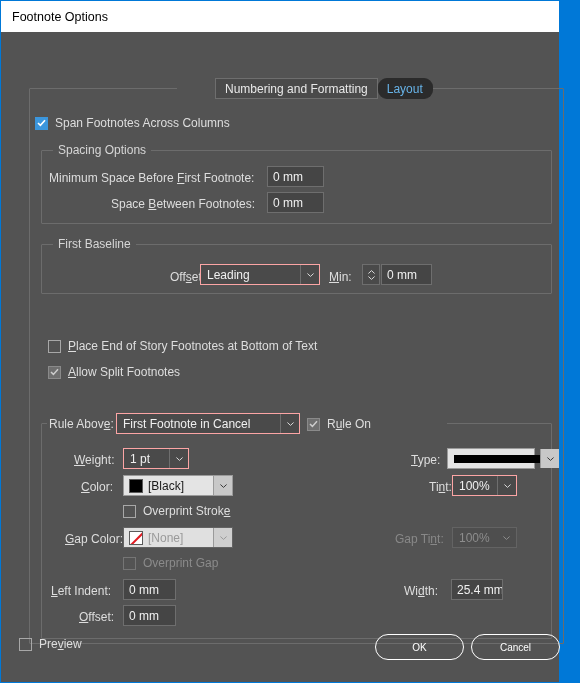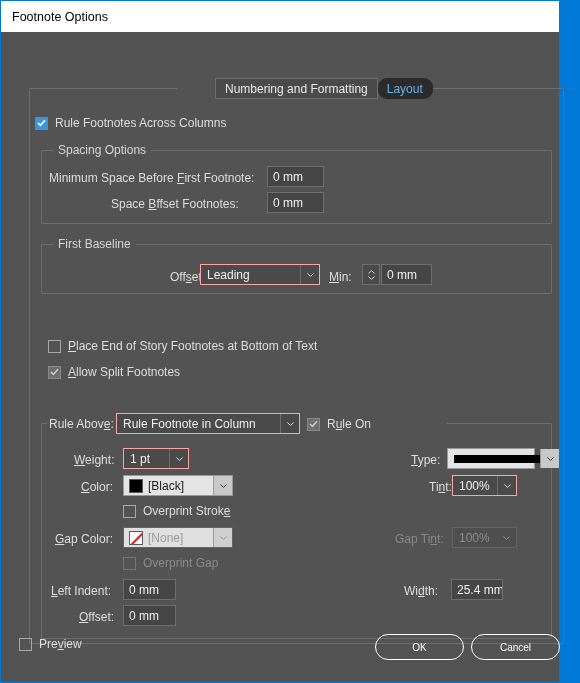--- a/index.html
+++ b/index.html
@@ -149,34 +149,34 @@
         <span>Layout</span>
       </div>
     </div>
 
     <div class="cb-row" style="left:34px; top:84px;">
       <span class="cbox checked-blue">
         <svg width="9" height="8" viewBox="0 0 9 8">
             <path d="M1 4 L3.4 6.4 L8 1.2" stroke="#ffffff" stroke-width="1.6" fill="none"></path>
           </svg>
       </span>
-      <span class="cb-label">Rule Footnotes Across Columns</span>
+      <span class="cb-label">Span Footnotes Across Columns</span>
     </div>
 
     <div class="group" style="left:40px; top:118px; width:511px; height:74px;">
       <span class="group-title">Spacing Options</span>
     </div>
     <div class="lbl" style="left:48px; top:139px;">
       <span>Minimum Space Before </span><u>F</u><span>irst Footnote:</span>
     </div>
     <div class="field" style="left:266px; top:134px; width:57px;">
       <span>0 mm</span>
     </div>
     <div class="lbl" style="left:110px; top:165px;">
-      <span>Space </span><u>B</u><span>ffset Footnotes:</span>
+      <span>Space </span><u>B</u><span>etween Footnotes:</span>
     </div>
     <div class="field" style="left:266px; top:160px; width:57px;">
       <span>0 mm</span>
     </div>
 
     <div class="group" style="left:40px; top:212px; width:511px; height:50px;">
       <span class="group-title">First Baseline</span>
     </div>
     <div class="lbl" style="left:169px; top:238px;">
       <span>Off</span><u>s</u><span>et:</span>
@@ -218,21 +218,21 @@
     </div>
 
     <div class="group" style="left:40px; top:391px; width:511px; height:216px;"></div>
 
     <div style="position:absolute; left:46px; top:386px; width:400px; height:11px; background:#535353;"></div>
 
     <div class="lbl" style="left:48px; top:385px;">
       <span>Rule Abov</span><u>e</u><span>:</span>
     </div>
     <div class="dd split" style="left:115px; top:381px; width:184px;">
-      <span class="dd-text">Rule Footnote in Column</span>
+      <span class="dd-text">First Footnote in Cancel</span>
       <span class="dd-arrow">
         <svg class="chev" viewBox="0 0 7 4">
             <path d="M0.4 0.5 L3.5 3.4 L6.6 0.5" stroke="#d8d8d8" stroke-width="1" fill="none"></path>
           </svg>
       </span>
     </div>
     <div class="cb-row" style="left:306px; top:385px;">
       <span class="cbox checked-grey">
         <svg width="9" height="8" viewBox="0 0 9 8">
             <path d="M1 4 L3.4 6.4 L8 1.2" stroke="#cdcdcd" stroke-width="1.5" fill="none"></path>
@@ -288,21 +288,21 @@
             <path d="M0.4 0.5 L3.5 3.4 L6.6 0.5" stroke="#d8d8d8" stroke-width="1" fill="none"></path>
           </svg>
       </span>
     </div>
 
     <div class="cb-row" style="left:122px; top:472px;">
       <span class="cbox"></span>
       <span class="cb-label"><span>Overprint Strok</span><u>e</u></span>
     </div>
 
-    <div class="lbl" style="left:54px; top:500px;">
+    <div class="lbl" style="left:64px; top:500px;">
       <u>G</u><span>ap Color:</span>
     </div>
     <div class="dd light split disabled" style="left:122px; top:495px; width:110px;">
       <span class="swatch" style="background:#ffffff; position:relative; overflow:hidden;">
         <svg width="14" height="14" viewBox="0 0 14 14" style="display:block;">
             <line x1="1" y1="13" x2="13" y2="1" stroke="#e11b22" stroke-width="2"></line>
           </svg>
       </span>
       <span class="dd-text" style="padding-left:0;">[None]</span>
       <span class="dd-arrow">

